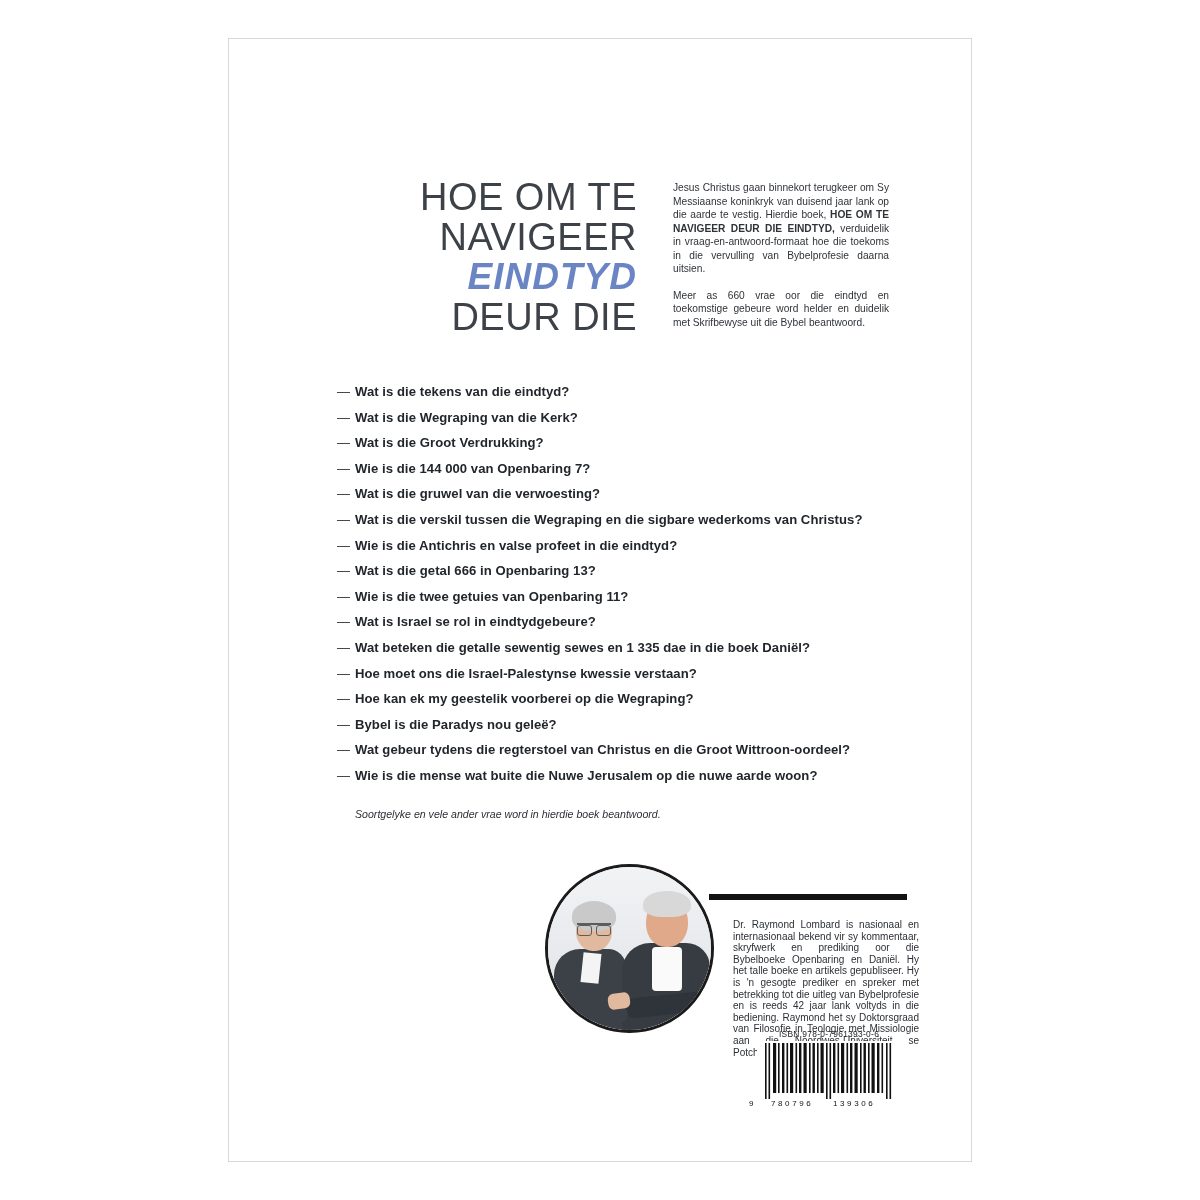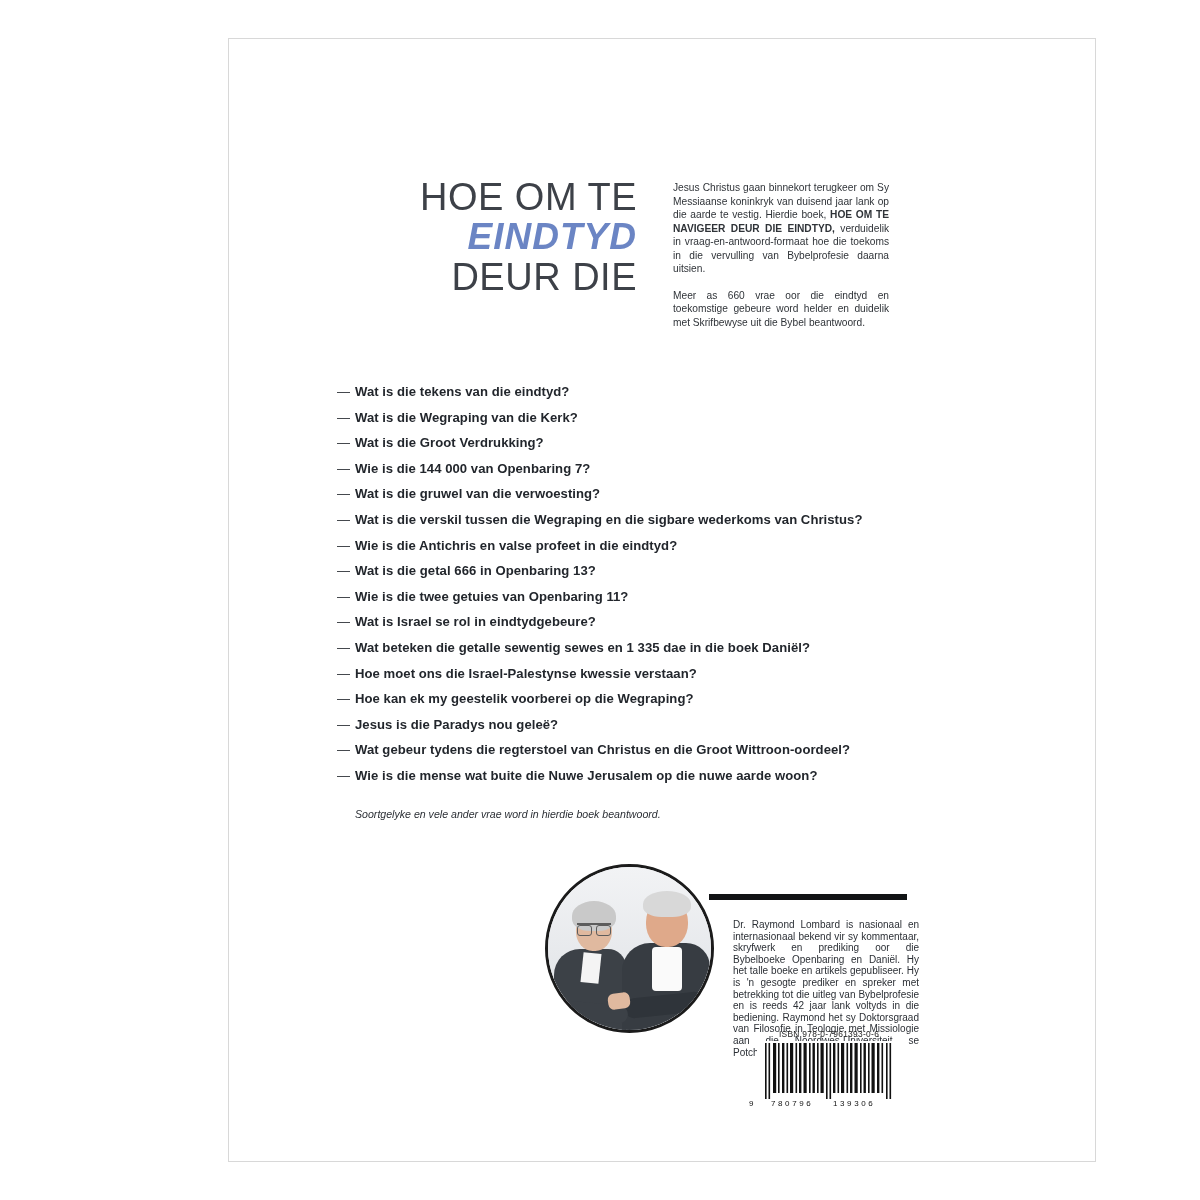--- a/index.html
+++ b/index.html
@@ -10,21 +10,21 @@
   body {
     width: 1200px;
     height: 1200px;
     font-family: "Liberation Sans", sans-serif;
     -webkit-font-smoothing: antialiased;
   }
   .page {
     position: absolute;
     left: 228px;
     top: 38px;
-    width: 868px;
+    width: 744px;
     height: 1124px;
     background: #ffffff;
     border: 1px solid #d8d8d8;
     box-sizing: border-box;
     overflow: hidden;
   }
 
   
   .title-block {
     position: absolute;
@@ -266,20 +266,21 @@
   .bd-mid { position: absolute; left: 22px; letter-spacing: 2.6px; }
   .bd-right { position: absolute; left: 84px; letter-spacing: 2.6px; }
 </style>
 </head>
 <body>
 
 <div class="page">
 
   <div class="title-block">
     <div class="title-line">HOE OM TE</div>
+    <div class="title-line">NAVIGEER</div>
     <div class="title-line accent">EINDTYD</div>
     <div class="title-line">DEUR DIE</div>
   </div>
 
   <div class="intro">
     <p><span>Jesus Christus gaan binnekort terugkeer om Sy Messiaanse koninkryk van duisend jaar lank op die aarde te vestig. Hierdie boek, </span><b>HOE OM TE NAVIGEER DEUR DIE EINDTYD,</b><span> verduidelik in vraag-en-antwoord-formaat hoe die toekoms in die vervulling van Bybelprofesie daarna uitsien.</span></p>
     <p>Meer as 660 vrae oor die eindtyd en toekomstige gebeure word helder en duidelik met Skrifbewyse uit die Bybel beantwoord.</p>
   </div>
 
   <div class="questions">
@@ -330,21 +331,21 @@
     <div class="q-row">
       <span class="q-dash">—</span>
       <span class="q-text">Hoe moet ons die Israel-Palestynse kwessie verstaan?</span>
     </div>
     <div class="q-row">
       <span class="q-dash">—</span>
       <span class="q-text">Hoe kan ek my geestelik voorberei op die Wegraping?</span>
     </div>
     <div class="q-row">
       <span class="q-dash">—</span>
-      <span class="q-text">Jesus is die Paradys nou geleë?</span>
+      <span class="q-text">Bybel is die Paradys nou geleë?</span>
     </div>
     <div class="q-row">
       <span class="q-dash">—</span>
       <span class="q-text">Wat gebeur tydens die regterstoel van Christus en die Groot Wittroon-oordeel?</span>
     </div>
     <div class="q-row">
       <span class="q-dash">—</span>
       <span class="q-text">Wie is die mense wat buite die Nuwe Jerusalem op die nuwe aarde woon?</span>
     </div>
     <div class="note">Soortgelyke en vele ander vrae word in hierdie boek beantwoord.</div>

